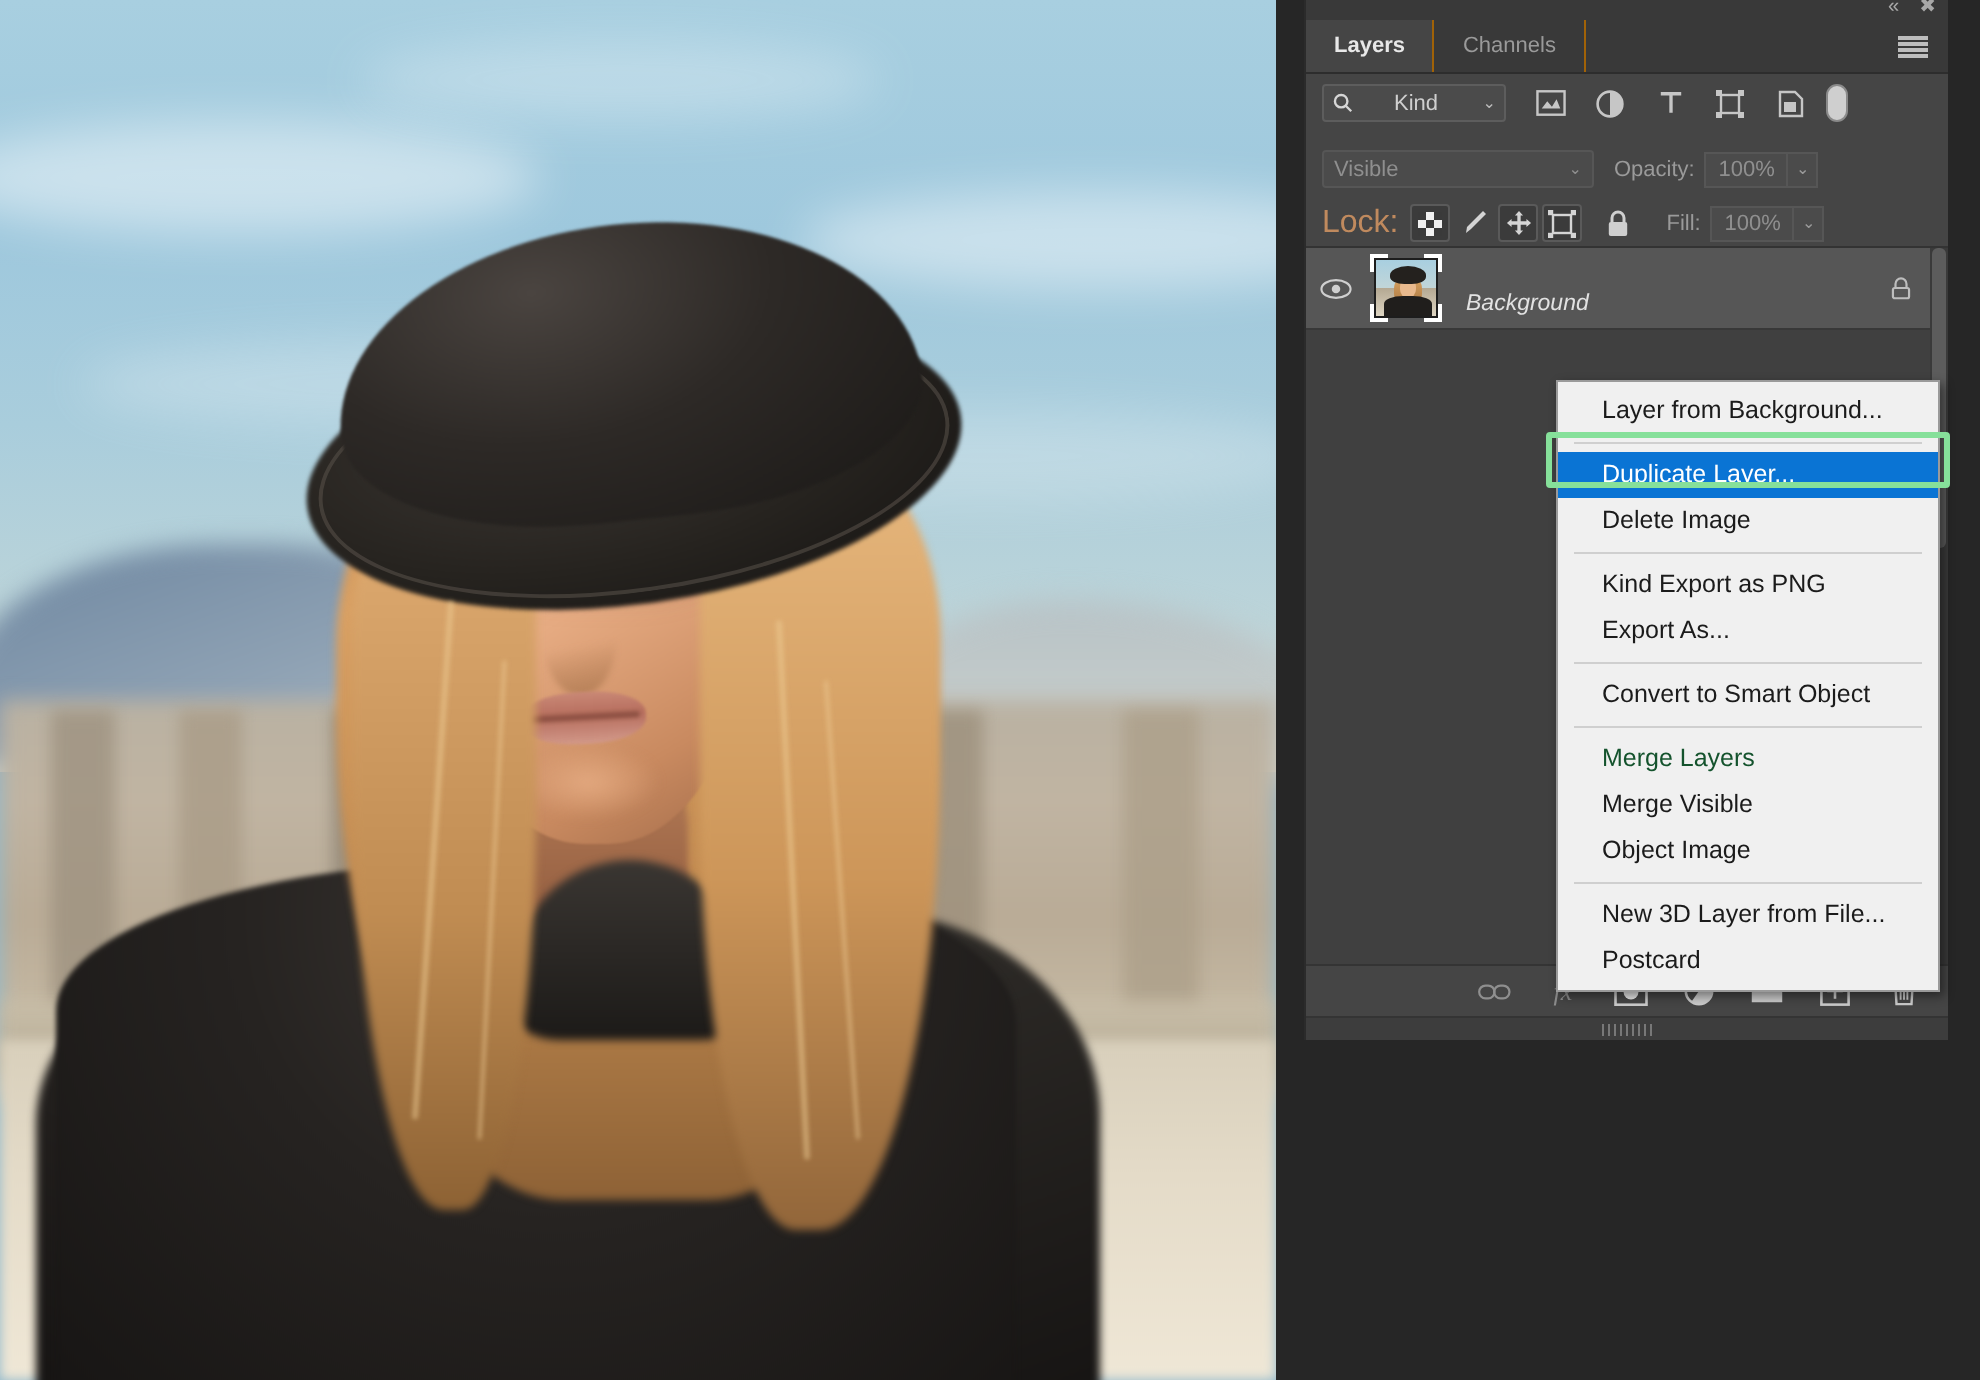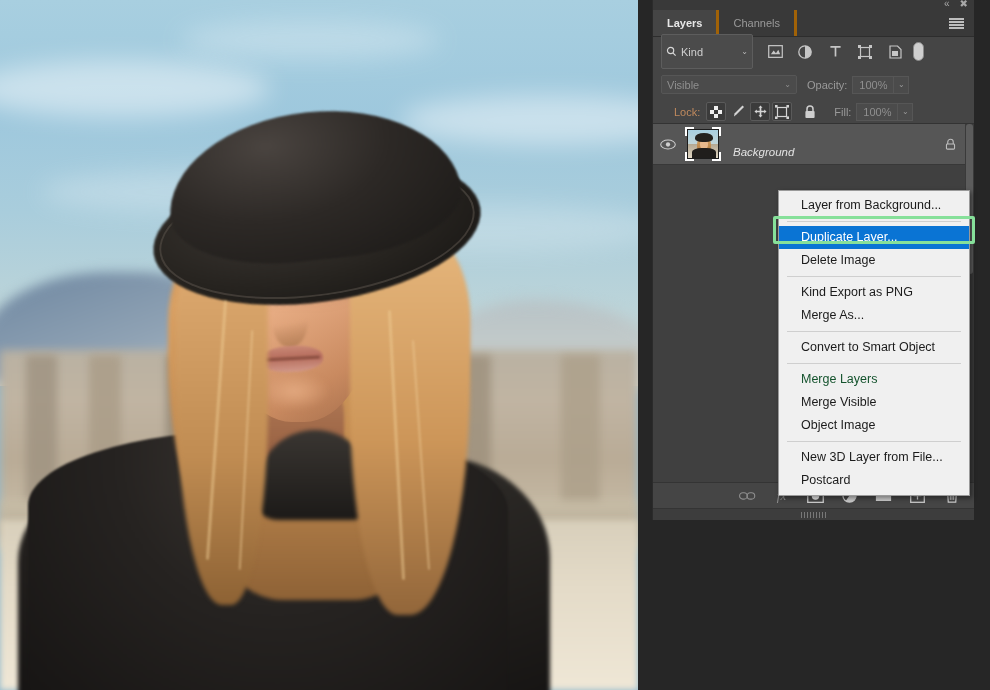--- a/index.html
+++ b/index.html
@@ -167,36 +167,36 @@
   }
   .winbtns { position: absolute; right: 6px; top: -1px; display: flex; gap: 10px; align-items: center; }
   .winbtn { color: #a8a8a8; font-size: 10px; line-height: 10px; cursor: pointer; }
 
   #tabstrip {
     position: absolute; left: 0; top: 10px; width: 100%; height: 27px;
     background: #393939; border-bottom: 1px solid #2d2d2d; display: flex; align-items: stretch;
   }
   .tab {
     padding: 0 14px; display: flex; align-items: center; font-size: 11px;
-    color: #9a9a9a; border-right: 3px solid #a16207; cursor: pointer;
+    color: #9a9a9a; border-right: 1px solid #a16207; cursor: pointer;
   }
   .tab.active { background: #454545; color: #e8e8e8; font-weight: bold; }
   .hamburger {
     position: absolute; right: 10px; top: 8px; width: 15px; height: 11px; cursor: pointer;
     display: flex; flex-direction: column; justify-content: space-between;
   }
   .hamburger i { display: block; height: 1.6px; background: #bdbdbd; }
 
   #filterrow {
     position: absolute; left: 0; top: 37px; width: 100%; height: 29px;
     display: flex; align-items: center; padding: 0 8px; gap: 0;
   }
   .kindsel {
-    width: 92px; height: 35px; background: #4b4b4b; border: 1px solid #5d5d5d;
-    border-radius: 2px; display: flex; align-items: center; padding: 0 4px; gap: 4px;
+    width: 92px; height: 19px; background: #4b4b4b; border: 1px solid #5d5d5d;
+    border-radius: 2px; display: flex; align-items: center; padding: 0 4px; gap: 20px;
     font-size: 11px; color: #cfcfcf; cursor: pointer;
   }
   .kindsel .cv { margin-left: auto; font-size: 8px; color: #bbb; }
   .ficons { display: flex; align-items: center; gap: 14px; margin-left: 14px; }
   .ficon { width: 16px; height: 16px; display: flex; align-items: center; justify-content: center;
            color: #c6c6c6; cursor: pointer; }
   .pilltoggle {
     width: 11px; height: 19px; border-radius: 6px; background: #cfcfcf; margin-left: 10px; cursor:pointer;
     border: 1px solid #8a8a8a;
   }
@@ -218,21 +218,21 @@
   }
   .numarrow {
     width: 15px; height: 18px; background: #4b4b4b; border: 1px solid #565656; border-left: none;
     display: flex; align-items: center; justify-content: center; font-size: 8px; color: #9a9a9a; cursor:pointer;
   }
 
   #lockrow {
     position: absolute; left: 0; top: 100px; width: 100%; height: 24px;
     display: flex; align-items: center; padding: 0 8px; border-bottom: 1px solid #333;
   }
-  .locklabel { color: #c08a5e; font-size: 11px; margin-right: 6px; margin-left: 13px; }
+  .locklabel { color: #c08a5e; font-size: 16px; margin-right: 6px; }
   .lockbtn { width: 20px; height: 19px; display: flex; align-items: center; justify-content: center;
              color: #d0d0d0; cursor: pointer; margin-right: 2px; }
   .lockbtn.on { background: #3b3b3b; border: 1px solid #5a5a5a; border-radius: 2px; }
   .filllabel { margin-left: 12px; color: #9a9a9a; font-size: 11px; }
 
   #layerlist {
     position: absolute; left: 0; top: 124px; width: 100%; height: 364px;
     background: #404040; overflow: hidden;
   }
   .layerrow {
@@ -565,21 +565,21 @@
     </div>
   </div>
 
   <div id="ctxmenu">
     <div class="ctxitem">Layer from Background...</div>
     <div class="ctxsep"></div>
     <div class="ctxitem selected">Duplicate Layer...</div>
     <div class="ctxitem">Delete Image</div>
     <div class="ctxsep"></div>
     <div class="ctxitem">Kind Export as PNG</div>
-    <div class="ctxitem">Merge As...</div>
+    <div class="ctxitem">Export As...</div>
     <div class="ctxsep"></div>
     <div class="ctxitem">Convert to Smart Object</div>
     <div class="ctxsep"></div>
     <div class="ctxitem disabled">Merge Layers</div>
     <div class="ctxitem">Merge Visible</div>
     <div class="ctxitem">Object Image</div>
     <div class="ctxsep"></div>
     <div class="ctxitem">New 3D Layer from File...</div>
     <div class="ctxitem">Postcard</div>
   </div>

